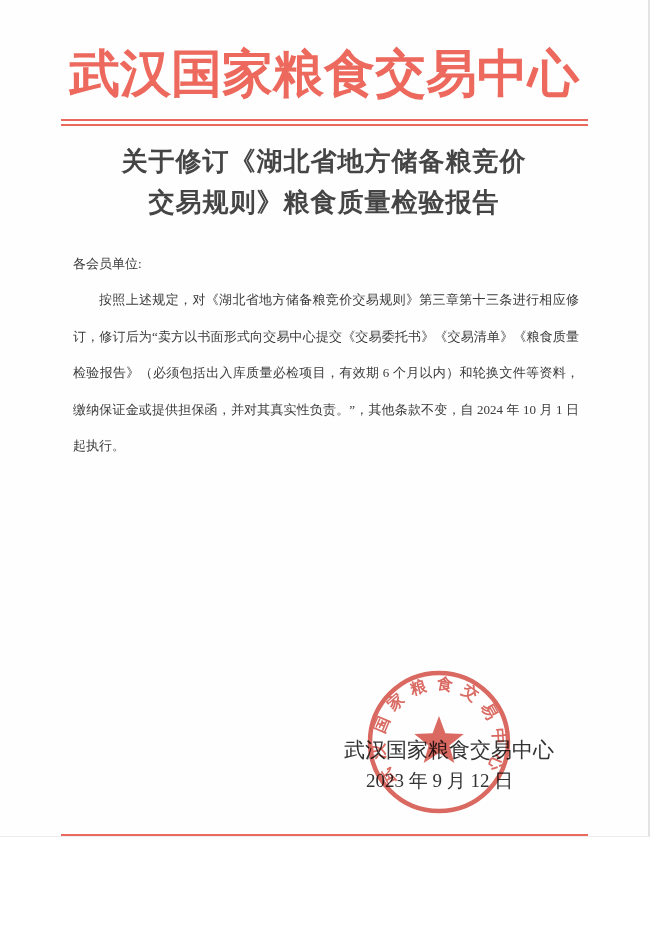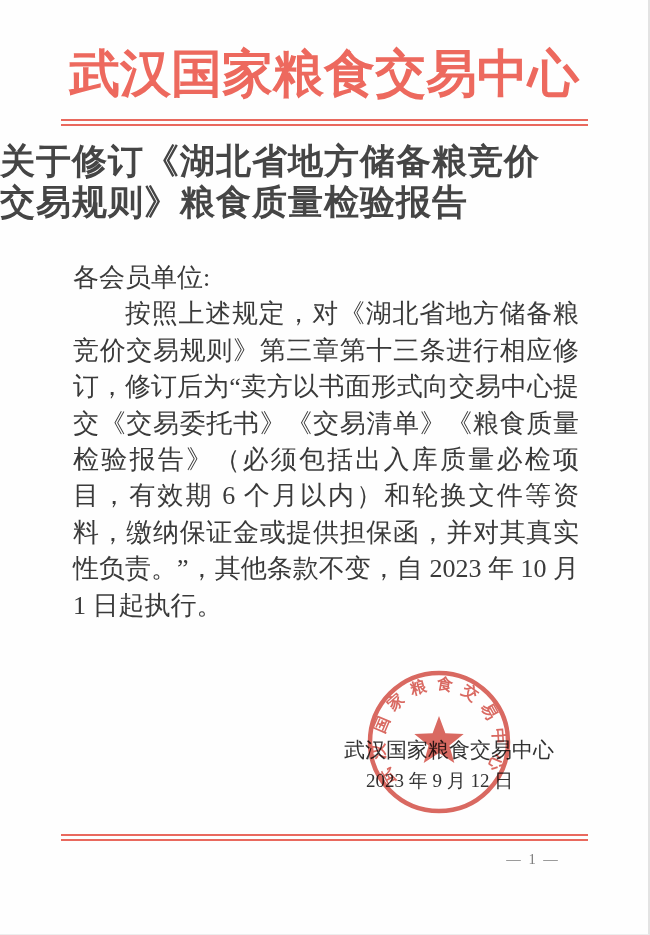--- a/index.html
+++ b/index.html
@@ -7,21 +7,21 @@
     --rule-red:#e9695e;
     --seal-red:#d5544b;
     --body-text:#3a3a3a;
     --title-text:#454545;
     --pagenum-gray:#7a7a7a;
   }
   *{margin:0;padding:0;box-sizing:border-box;}
   html,body{background:#ffffff;}
   .page{
     position:relative;
-    width:650px;height:935px;
+    width:650px;height:837px;
     background:#fefefe;
     overflow:hidden;
     font-family:"Liberation Serif","DejaVu Serif",serif;
     border-right:2px solid #e3e3e3;
     border-bottom:1px solid #ededed;
   }
   .letterhead{
     position:absolute;top:40px;left:0;width:100%;
     text-align:center;
     font-family:"Liberation Sans","DejaVu Sans",sans-serif;
@@ -33,29 +33,30 @@
   }
   .rule{
     position:absolute;left:61px;width:527px;height:7px;
     border-top:2.5px solid var(--rule-red);
     border-bottom:2.5px solid var(--rule-red);
   }
   .rule-top{top:119px;}
   .rule-bottom{top:834px;}
   .doc-title{
     position:absolute;top:141px;left:0;width:100%;
-    font-size:35px;font-weight:bold;
+    text-align:center;
+    font-size:26px;font-weight:bold;
     line-height:41px;
     color:var(--title-text);
     letter-spacing:1px;
   }
   .doc-title span{display:block;}
   .body-text{
-    position:absolute;top:260px;left:73px;width:506px;
-    font-size:26px;line-height:36.4px;
+    position:absolute;top:246px;left:73px;width:506px;
+    font-size:13px;line-height:36.4px;
     color:var(--body-text);
     text-align:justify;
     text-justify:inter-ideograph;
   }
   .body-text p{margin:0;}
   .body-text p.indent{text-indent:2em;}
   .sig-name{
     position:absolute;top:736px;left:344px;width:214px;
     font-size:21px;color:#333333;
     white-space:nowrap;z-index:2;
@@ -89,21 +90,21 @@
 
   <div class="rule rule-top"></div>
 
   <div class="doc-title">
     <span>关于修订《湖北省地方储备粮竞价</span>
     <span>交易规则》粮食质量检验报告</span>
   </div>
 
   <div class="body-text">
     <p>各会员单位:</p>
-    <p class="indent">按照上述规定，对《湖北省地方储备粮竞价交易规则》第三章第十三条进行相应修订，修订后为“卖方以书面形式向交易中心提交《交易委托书》《交易清单》《粮食质量检验报告》（必须包括出入库质量必检项目，有效期 6 个月以内）和轮换文件等资料，缴纳保证金或提供担保函，并对其真实性负责。”，其他条款不变，自 2023 年 10 月 1 日起执行。</p>
+    <p class="indent">按照上述规定，对《湖北省地方储备粮竞价交易规则》第三章第十三条进行相应修订，修订后为“卖方以书面形式向交易中心提交《交易委托书》《交易清单》《粮食质量检验报告》（必须包括出入库质量必检项目，有效期 6 个月以内）和轮换文件等资料，缴纳保证金或提供担保函，并对其真实性负责。”，其他条款不变，自 2024 年 10 月 1 日起执行。</p>
   </div>
 
   <div class="sig-name">武汉国家粮食交易中心</div>
 
   <div class="sig-date">2023 年 9 月 12 日</div>
 
   <svg class="seal" viewBox="0 0 150 150" xmlns="http://www.w3.org/2000/svg" aria-hidden="true">
     <defs>
       <path id="seal-arc" d="M 34.8,114.8 A 55,55 0 1 1 115.2,114.8" fill="none"></path>
     </defs>

